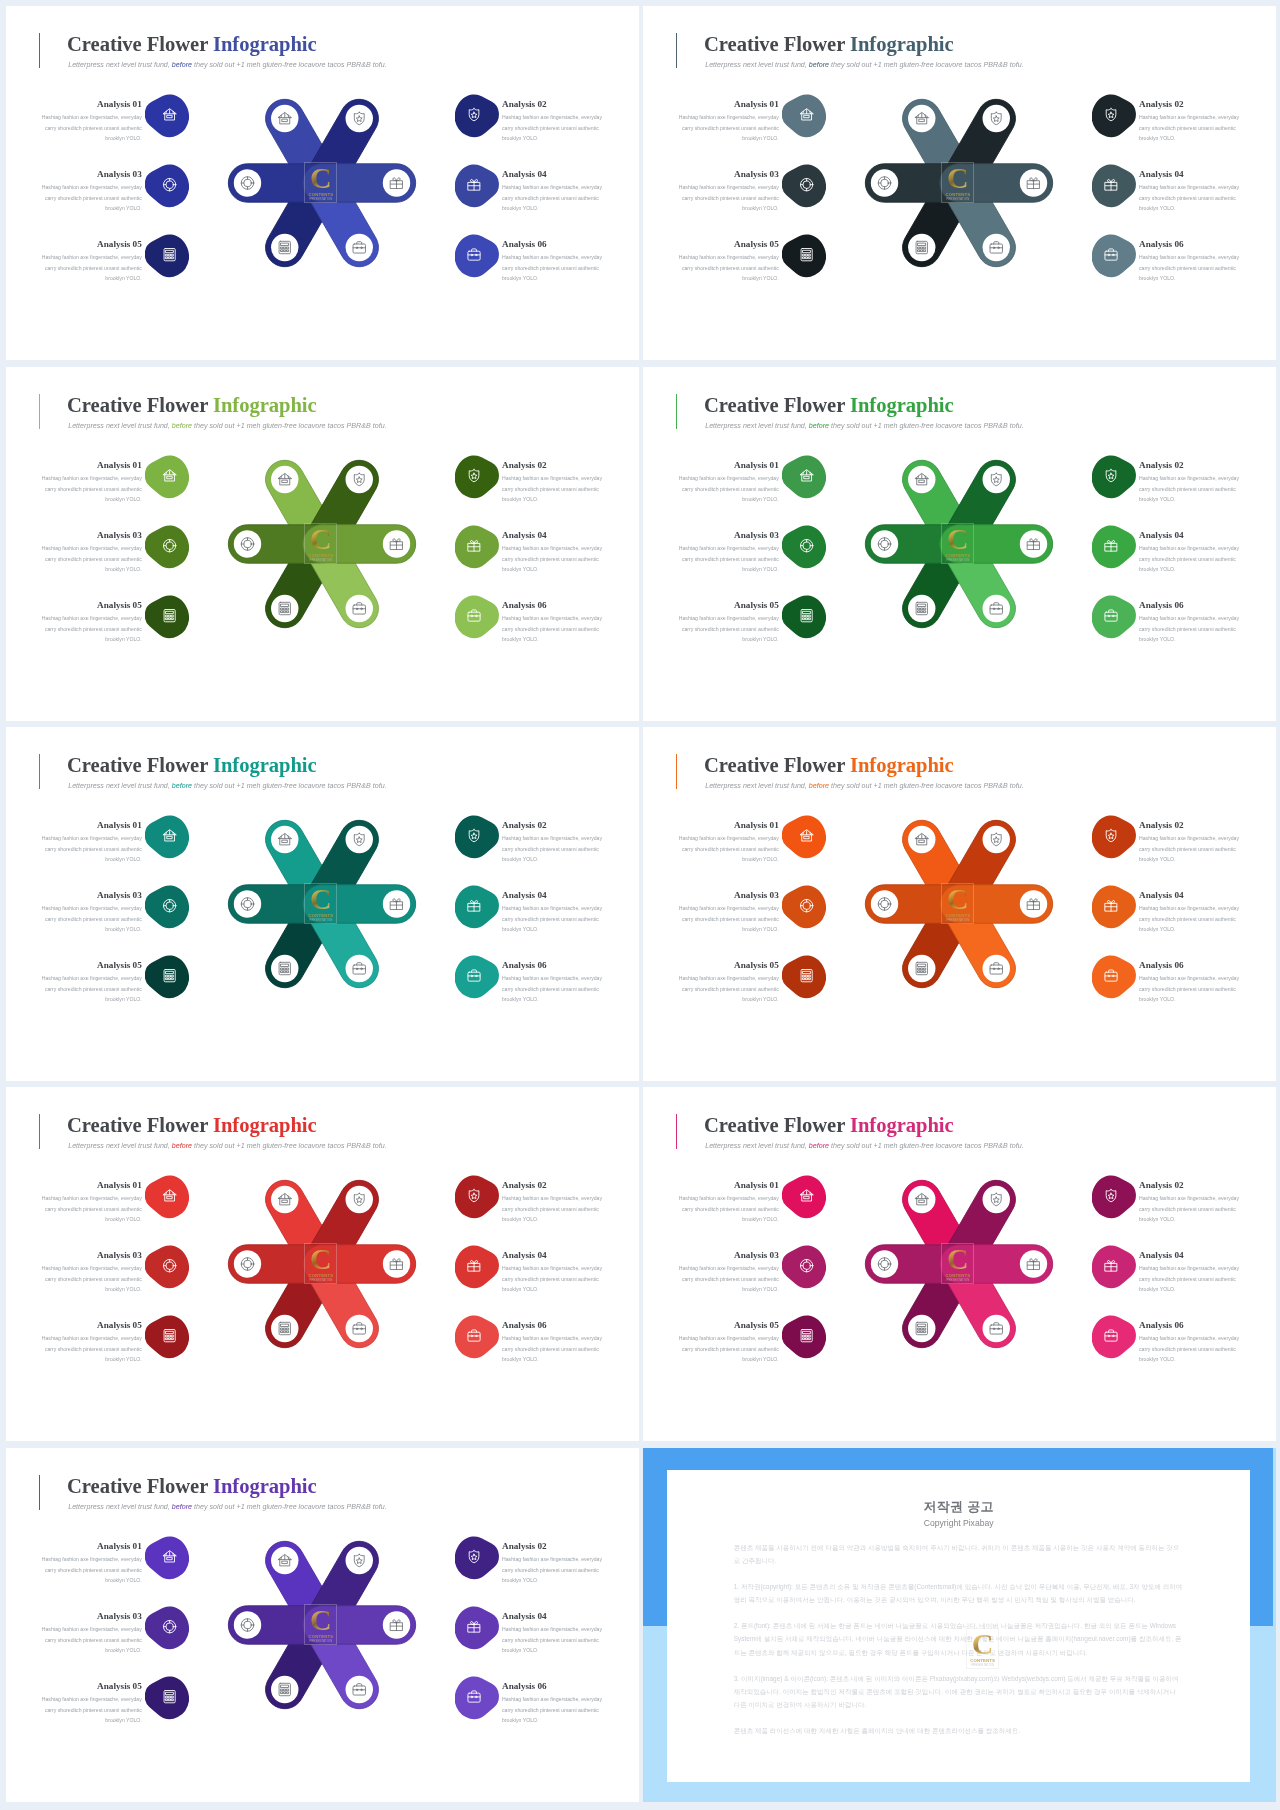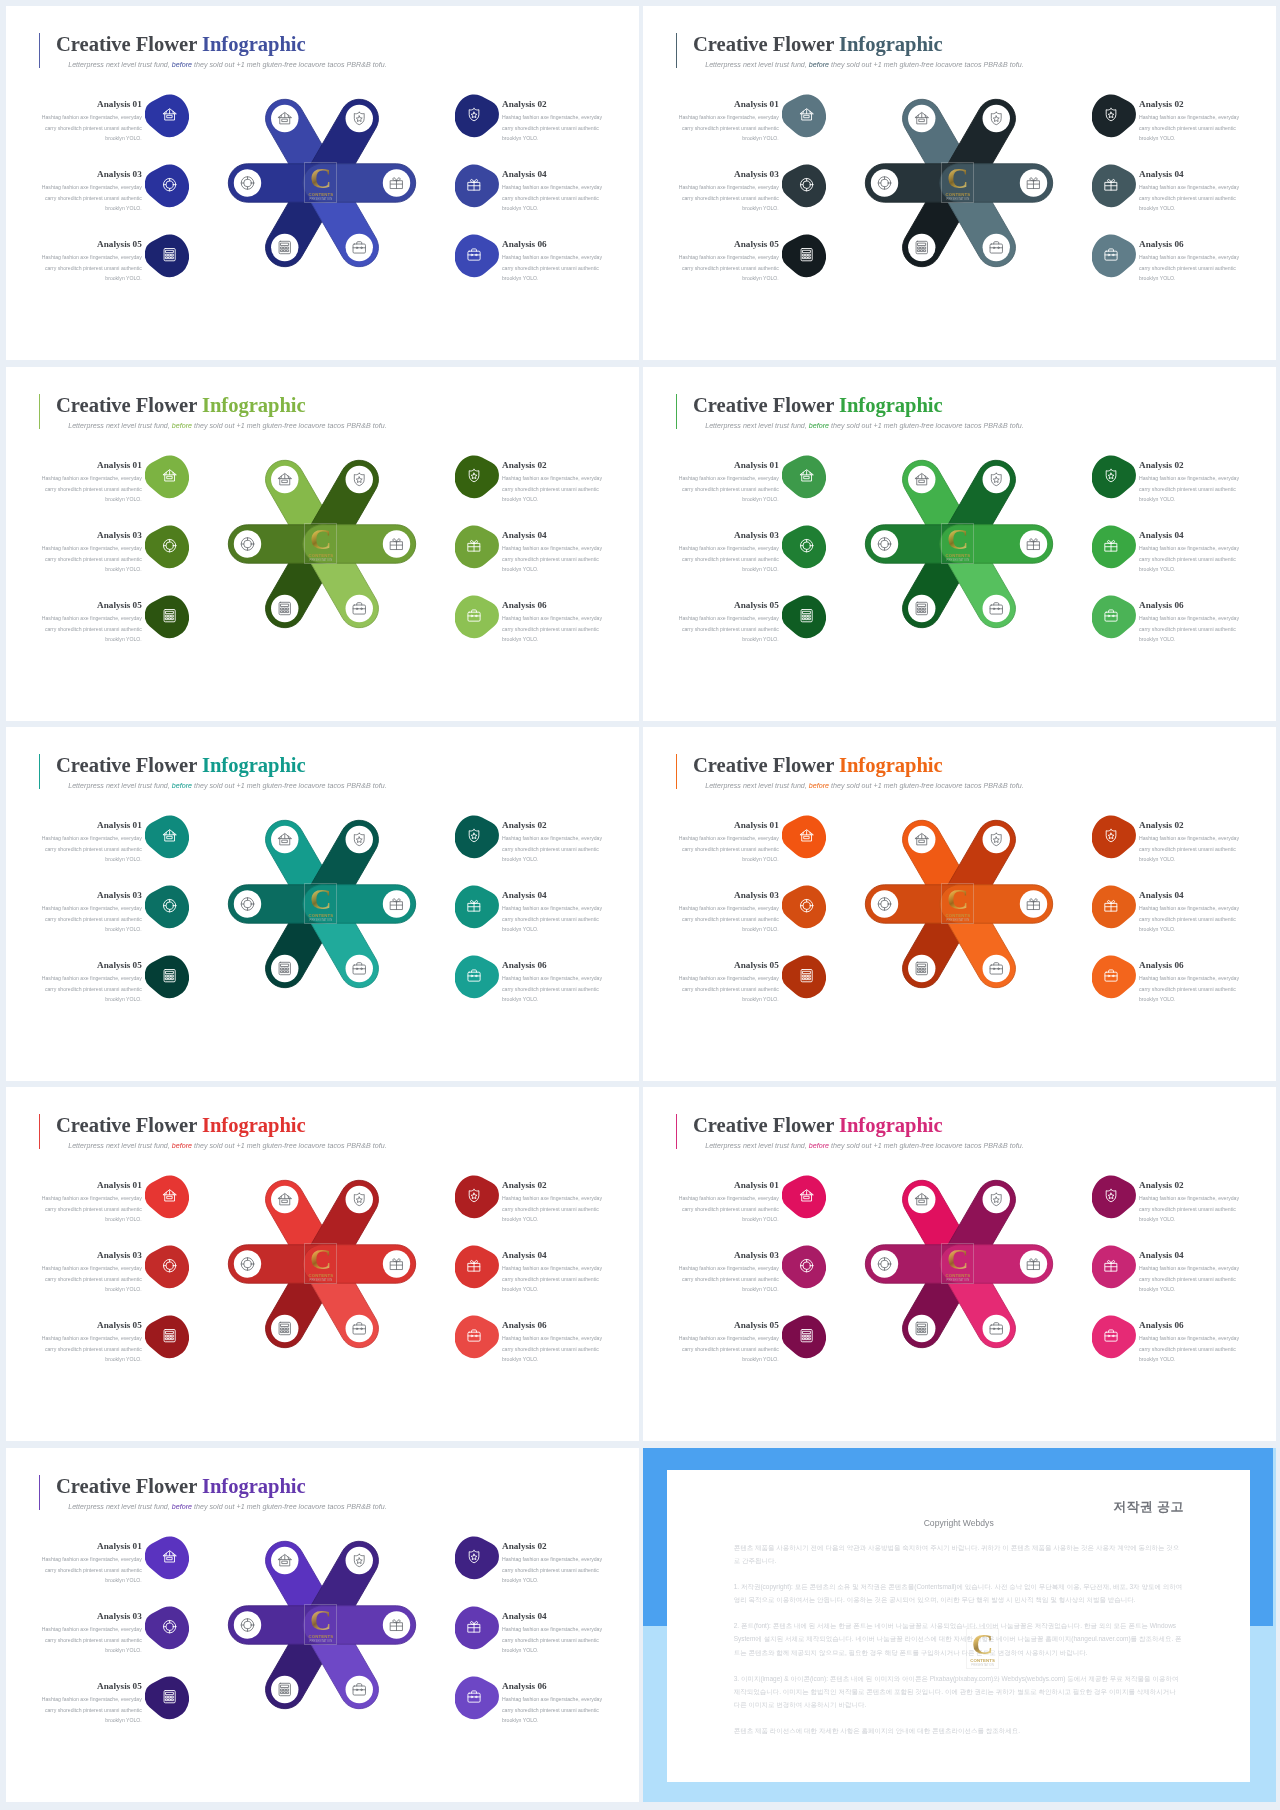--- a/index.html
+++ b/index.html
@@ -1,20 +1,20 @@
 <!DOCTYPE html>
 <html><head>
 <meta charset="utf-8">
 <style>
 html,body{margin:0;padding:0;}
 body{width:1280px;height:1810px;background:#e9eff6;font-family:"Liberation Sans",sans-serif;}
 .grid{position:relative;width:1280px;height:1810px;}
 .slide{position:absolute;background:#fff;overflow:hidden;}
 .accent-bar{position:absolute;left:32.8px;top:27px;width:1.3px;height:35px;}
-.s-title{position:absolute;left:50px;top:27.0px;font-family:"Liberation Serif",serif;
+.s-title{position:absolute;left:61px;top:27.0px;font-family:"Liberation Serif",serif;
   font-size:20.6px;font-weight:700;color:#44474c;letter-spacing:-0.05px;white-space:nowrap;line-height:22px;}
 .s-sub{position:absolute;left:62.2px;top:55px;font-size:7.1px;color:#969a9f;white-space:nowrap;letter-spacing:0.02px;line-height:8px;font-style:italic;}
 .item{position:absolute;width:101px;}
 .item .lbl{font-family:"Liberation Serif",serif;font-size:9.2px;font-weight:700;color:#3f4247;line-height:10px;white-space:nowrap;}
 .item .bd{font-size:5.15px;color:#9da2a8;line-height:10.4px;margin-top:3.6px;letter-spacing:0.0px;}
 .item.l{text-align:right;}
 .item.r{text-align:left;}
 .blob{position:absolute;width:44px;height:45px;}
 .flower{position:absolute;}
 .wm{position:absolute;width:33px;height:41px;border:0.8px solid rgba(215,215,215,.30);
@@ -22,21 +22,21 @@
   padding-top:4px;box-sizing:border-box;pointer-events:none;}
 .wm .c{font-family:"Liberation Serif",serif;font-weight:700;font-size:30px;line-height:22px;
   background:linear-gradient(150deg,#fbeaa8 0%,#d8ad45 26%,#8d6a1e 52%,#c59e38 70%,#f3e296 100%);
   -webkit-background-clip:text;background-clip:text;color:transparent;opacity:.82;}
 .wm .n{font-size:4.3px;font-weight:700;letter-spacing:.15px;color:#bd9a3f;margin-top:3px;line-height:5px;opacity:.85;}
 .wm .p{font-size:2.6px;letter-spacing:.25px;color:#bcbcbc;margin-top:1px;line-height:3px;opacity:.8;}
 
 .cp-frame{position:absolute;background:#4ba1f0;}
 .cp-paper{position:absolute;background:#fff;}
 .cp-inner{position:absolute;left:0;top:0;right:0;bottom:0;padding:30px 66px 0 67px;box-sizing:border-box;}
-.cp-title-ko{text-align:right;font-size:13px;color:#70737a;font-weight:700;letter-spacing:.3px;line-height:14px;}
+.cp-title-ko{text-align:center;font-size:13px;color:#70737a;font-weight:700;letter-spacing:.3px;line-height:14px;}
 .cp-title-en{text-align:center;font-size:8.6px;color:#84878c;margin-top:4px;line-height:10px;}
 .cp-p{font-size:6.5px;line-height:13.2px;color:#cdd0d5;margin-top:12.8px;}
 </style>
 </head>
 <body>
 
 <div class="grid">
     <div class="slide" style="left:6px;top:6px;width:633px;height:354px;">
       <div class="accent-bar" style="background:#5560a8"></div>
       <div class="s-title"><span>Creative Flower </span><span style="color:#41509e">Infographic</span></div>
@@ -1475,21 +1475,21 @@
           <circle cx="8.7" cy="12.4" r="1.15"></circle>
           <circle cx="15.3" cy="12.4" r="1.15"></circle>
         </g>
       </svg>
     </div>
     <div class="slide" style="left:643px;top:1448px;width:633px;height:354px;background:#b2dffb;">
       <div class="cp-frame" style="left:0px;top:0px;width:630px;height:178px;"></div>
       <div class="cp-paper" style="left:23.7px;top:22px;width:583px;height:312px;">
         <div class="cp-inner">
           <div class="cp-title-ko">저작권 공고</div>
-          <div class="cp-title-en">Copyright Webdys</div>
+          <div class="cp-title-en">Copyright Pixabay</div>
           <div class="cp-p">콘텐츠 제품을 사용하시기 전에 다음의 약관과 사용방법을 숙지하여 주시기 바랍니다. 귀하가 이 콘텐츠 제품을 사용하는 것은 사용자 계약에 동의하는 것으로 간주됩니다.</div>
           <div class="cp-p">1. 저작권(copyright): 모든 콘텐츠의 소유 및 저작권은 콘텐츠몰(Contentsmall)에 있습니다. 사전 승낙 없이 무단복제 이용, 무단전재, 배포, 3자 양도에 의하여 영리 목적으로 이용하여서는 안됩니다. 이용하는 것은 공시되어 있으며, 이러한 무단 행위 발생 시 민사적 책임 및 형사상의 처벌을 받습니다.</div>
           <div class="cp-p">2. 폰트(font): 콘텐츠 내에 된 서체는 한글 폰트는 네이버 나눔글꼴로 사용되었습니다. 네이버 나눔글꼴은 저작권없습니다. 한글 외의 모든 폰트는 Windows System에 설치된 서체로 제작되었습니다. 네이버 나눔글꼴 라이선스에 대한 자세한 사항은 네이버 나눔글꼴 홈페이지(hangeul.naver.com)를 참조하세요. 폰트는 콘텐츠와 함께 제공되지 않으므로, 필요한 경우 해당 폰트를 구입하시거나 다른 폰트로 변경하여 사용하시기 바랍니다.</div>
           <div class="cp-p">3. 이미지(image) &amp; 아이콘(icon): 콘텐츠 내에 된 이미지와 아이콘은 Pixabay(pixabay.com)와 Webdys(webdys.com) 등에서 제공한 무료 저작물을 이용하여 제작되었습니다. 이미지는 합법적인 저작물로 콘텐츠에 포함된 것입니다. 이에 관한 권리는 귀하가 별도로 확인하시고 필요한 경우 이미지를 삭제하시거나 다른 이미지로 변경하여 사용하시기 바랍니다.</div>
           <div class="cp-p">콘텐츠 제품 라이선스에 대한 자세한 사항은 홈페이지의 안내에 대한 콘텐츠라이선스를 참조하세요.</div>
         </div>
         <div class="wm" style="left:299.5px;top:158px;">
           <div class="c">C</div>
           <div class="n">CONTENTS</div>
           <div class="p">PRESENTATION</div>

